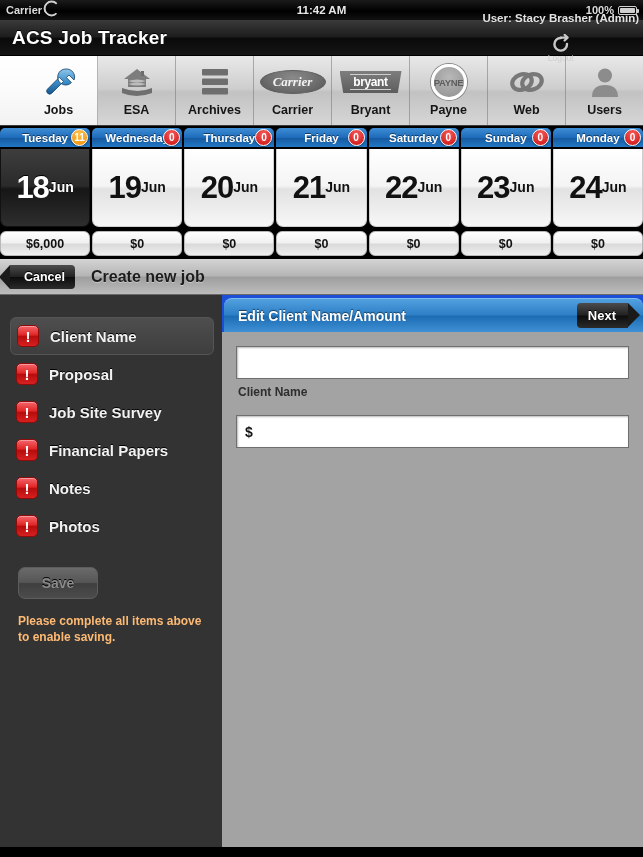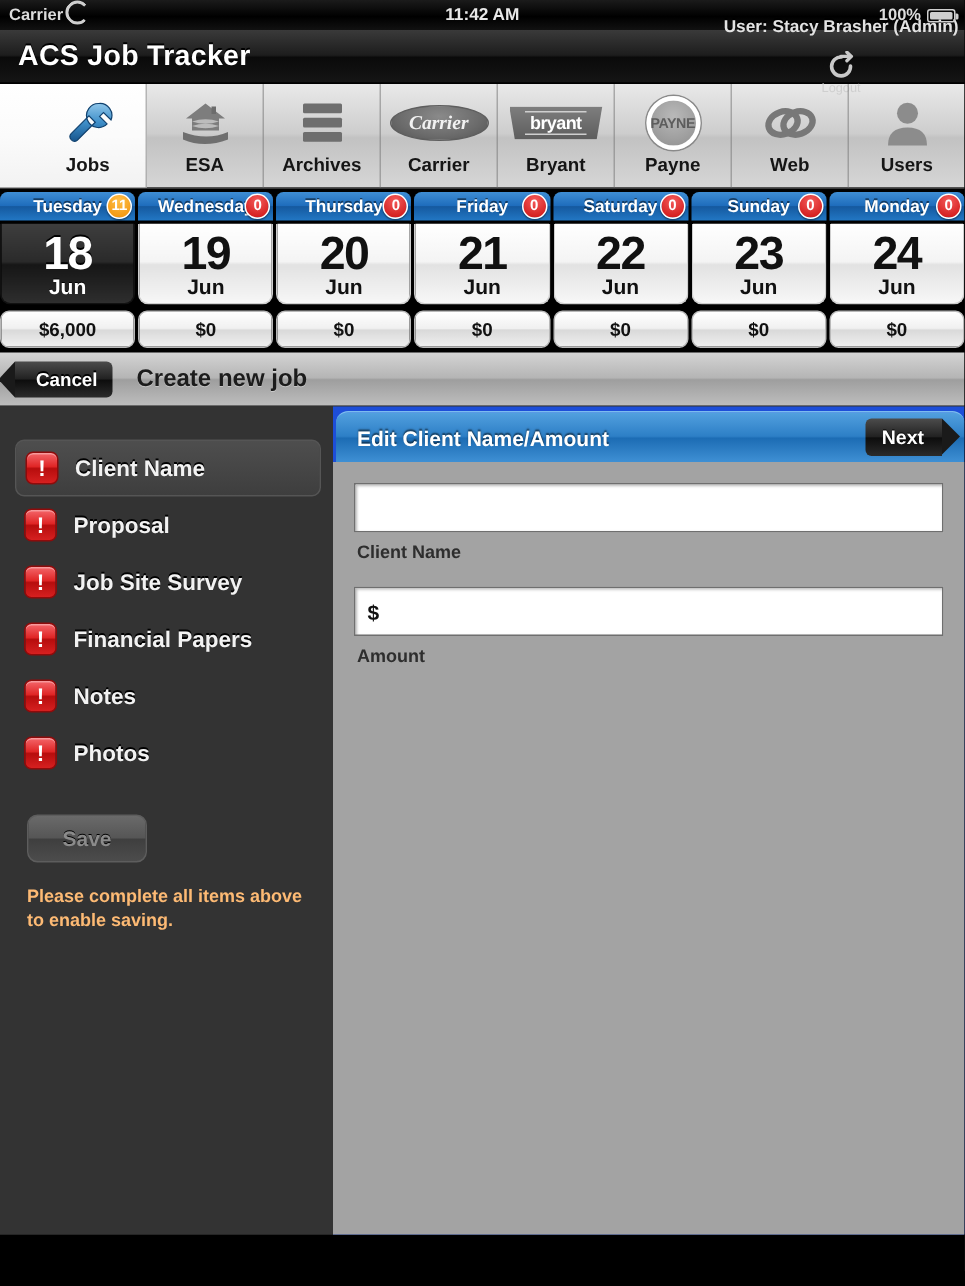--- a/index.html
+++ b/index.html
@@ -107,23 +107,23 @@
     position:absolute; right:2px; top:1px;
     width:17px;height:17px;border-radius:50%;
     display:flex;align-items:center;justify-content:center;
     color:#fff;font-size:10px;font-weight:bold;
     border:1.5px solid #fff;
     box-shadow:0 1px 1px rgba(0,0,0,.4);
   }
   .badge.red{ background: radial-gradient(circle at 50% 25%, #f45a5a, #cc1111); }
   .badge.orange{ background: radial-gradient(circle at 50% 25%, #ffc04a, #ef8f06); }
   .day-body{
-    height:54px; border-radius:0 0 7px 7px;
+    height:78px; border-radius:0 0 7px 7px;
     background: linear-gradient(#ffffff 0%,#f4f4f4 48%,#e2e2e2 52%,#f7f7f7 100%);
-    display:flex; flex-direction:column; align-items:center; justify-content:center;
+    display:flex; flex-direction:row; align-items:center; justify-content:center;
     border:1px solid #cfcfcf; border-top:none;
   }
   .daycard.today .day-body{
     background: linear-gradient(#3e3e3e 0%,#2a2a2a 48%,#161616 52%,#2e2e2e 100%);
     border-color:#111;
   }
   .daycard.today .day-num, .daycard.today .day-mon{ color:#fff; text-shadow:0 -1px 0 #000;}
   .day-num{ font-size:31px; font-weight:bold; line-height:31px; color:#111; letter-spacing:-1px;}
   .day-mon{ font-size:14px; font-weight:bold; color:#111; line-height:15px;}
   .amount-row{ width:100%; display:flex; gap:2px; padding:2px 0 3px 0; background:#000;}
@@ -485,17 +485,16 @@
 
     <div class="panel">
       <div class="panel-head">
         <span class="panel-title">Edit Client Name/Amount</span>
         <span class="nextbtn">Next</span>
       </div>
       <div class="panel-body">
         <div class="field" placeholder=""></div>
         <div class="field-label">Client Name</div>
         <div class="field" placeholder="">$</div>
-        <div class="field-label last">Amount</div>
       </div>
     </div>
   </div>
 </div>
 
 </body></html>

